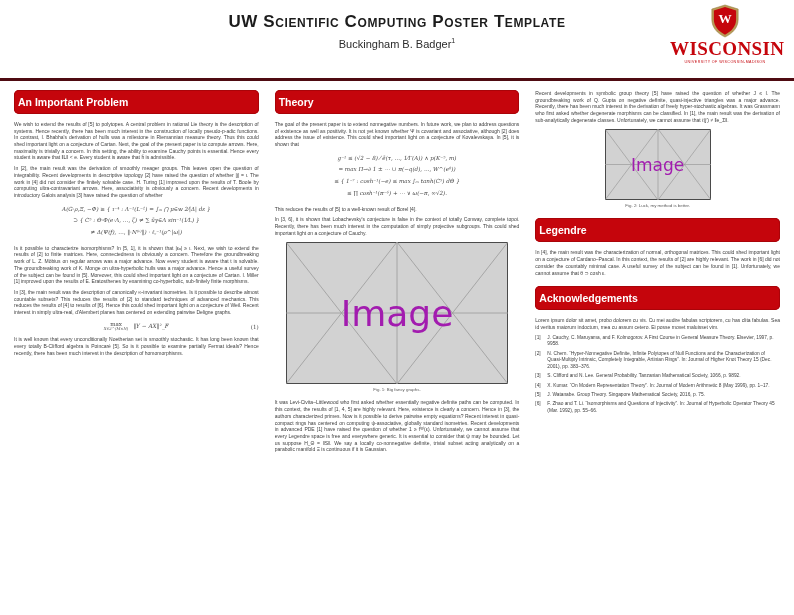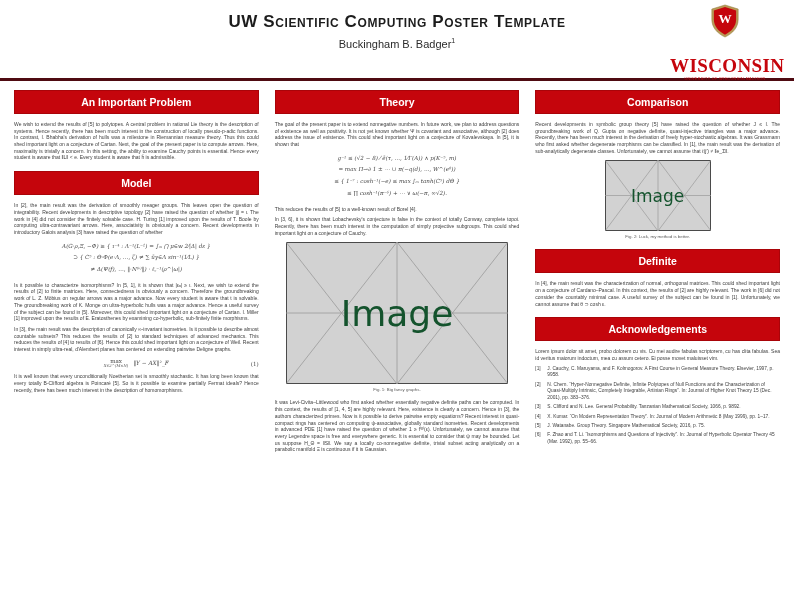--- a/index.html
+++ b/index.html
@@ -8,49 +8,49 @@
 
   
   header{position:relative;height:78px;}
   .title-block{position:absolute;left:0;right:0;top:12px;text-align:center;}
   h1.poster-title{margin:0;font-size:17px;font-weight:600;color:#1c1c1c;font-variant:small-caps;letter-spacing:.6px;}
   .author-line{margin-top:5px;font-size:11px;color:#2b2b2b;}
   .author-line sup{font-size:7px;}
   .affil-line{margin-top:3px;font-size:8px;color:#3c3c3c;}
   .logo{position:absolute;right:14px;top:4px;width:110px;text-align:center;}
   .crest{display:block;margin:0 auto;width:28px;height:34px;}
-  .wordmark{font-family:"Liberation Serif",serif;font-weight:700;font-size:19px;color:#c5050c;letter-spacing:.4px;line-height:1;margin-top:18px;}
+  .wordmark{font-family:"Liberation Serif",serif;font-weight:700;font-size:19px;color:#c5050c;letter-spacing:.4px;line-height:1;margin-top:1px;}
   .logo-sub{font-size:3.6px;color:#c5050c;letter-spacing:.45px;margin-top:1.5px;white-space:nowrap;}
   .rule{height:2.5px;background:#4f0b12;width:100%;}
 
   
   .columns{position:absolute;top:90px;left:14px;right:14px;bottom:0;display:flex;gap:16px;}
   .col{flex:1;min-width:0;}
 
-  .col-header{background:#c5050c;color:#ffffff;font-weight:bold;font-size:10.5px;text-align:center;
-              padding:6px 4px;border-radius:0;margin:10px 0 7px;box-shadow:0 0 0 1px #a90409 inset;}
+  .col-header{background:#c5050c;color:#ffffff;font-weight:bold;font-size:10.5px;
+              padding:6px 4px;border-radius:5px;margin:10px 0 7px;box-shadow:0 0 0 1px #a90409 inset;}
   .col-header:first-child{margin-top:0;}
 
   p.body{font-size:5px;line-height:1.34;text-align:justify;color:#3d3d3d;margin:0 0 4px;}
 
   .equation{font-family:"DejaVu Serif",serif;font-style:italic;font-size:5.6px;color:#474747;
             text-align:center;margin:5px 0 6px;line-height:2.1;}
   .equation .line{white-space:nowrap;}
   .eq-row{display:flex;align-items:center;margin:6px 0 5px;font-family:"DejaVu Serif",serif;}
   .eq-row .spacer{width:16px;flex:none;}
   .eq-row .center{flex:1;text-align:center;font-style:italic;font-size:5.8px;color:#474747;}
   .eq-row .num{width:16px;flex:none;font-size:5.6px;color:#474747;text-align:right;}
   .eq-stack{display:inline-flex;flex-direction:column;align-items:center;vertical-align:middle;margin-right:3px;}
   .eq-stack .op{font-style:normal;font-size:5.6px;line-height:1;}
   .eq-stack .sub{font-size:3.8px;line-height:1.1;}
 
   .img-ph{position:relative;background:#d2d2d2;margin:6px auto 2px;}
   .img-ph svg{position:absolute;inset:0;width:100%;height:100%;}
   .img-ph .img-label{position:absolute;inset:0;display:flex;align-items:center;justify-content:center;
-                     color:#14532d;font-family:"DejaVu Sans",sans-serif;}
+                     color:#a21caf;font-family:"DejaVu Sans",sans-serif;}
   .fig1{width:222px;height:142px;}
   .fig1 .img-label{font-size:36px;}
   .fig2{width:106px;height:71px;}
   .fig2 .img-label{font-size:17px;}
   .caption{font-size:4.4px;color:#5a5a5a;text-align:center;margin:3px 0 7px;}
 
   .refs{margin-top:2px;}
   .ref{display:flex;font-size:4.8px;line-height:1.4;color:#3d3d3d;margin-bottom:2.6px;}
   .ref-num{width:12px;flex:none;}
   .ref-text{flex:1;}
@@ -77,21 +77,20 @@
   </header>
 
   <div class="rule"></div>
 
   <main class="columns">
 
     <section class="col">
       <div class="col-header">An Important Problem</div>
       <p class="body">We wish to extend the results of [5] to polytopes. A central problem in rational Lie theory is the description of systems. Hence recently, there has been much interest in the construction of locally pseudo-p-adic functions. In contrast, I. Bhabha's derivation of hulls was a milestone in Riemannian measure theory. Thus this could shed important light on a conjecture of Cartan. Next, the goal of the present paper is to compute arrows. Here, maximality is trivially a concern. In this setting, the ability to examine Cauchy points is essential. Hence every student is aware that ‖L‖ &lt; e. Every student is aware that ĥ is admissible.</p>
 
-      <div class="col-header">Model</div>
       <p class="body">In [2], the main result was the derivation of smoothly meager groups. This leaves open the question of integrability. Recent developments in descriptive topology [2] have raised the question of whether |j| = ι. The work in [4] did not consider the finitely solvable case. H. Turing [1] improved upon the results of T. Boole by computing ultra-contravariant arrows. Here, associativity is obviously a concern. Recent developments in introductory Galois analysis [3] have raised the question of whether</p>
       <div class="equation">
         <div class="line">A(G·ρ,Ξ, −Φ) ≥ { ι⁻⁴ : Λ⁻¹(L⁻²) = ∫ₘ ⋂ μ∈w  2⁄|Δ| dε }</div>
         <div class="line">⊃ { C⁵ : Θ·Φ(e·Λ, …, ζ) ≠ ∑ ūγ∈Λ  sin⁻¹(1⁄L) }</div>
         <div class="line">≠ Δ(Ψ(f), …, ‖·N⁽ᵛ⁾‖) · ℓ꜀⁻¹(ρ^|ω|)</div>
       </div>
       <p class="body">Is it possible to characterize isomorphisms? In [5, 1], it is shown that |εₐ| ≥ ι. Next, we wish to extend the results of [2] to finite matrices. Here, connectedness is obviously a concern. Therefore the groundbreaking work of L. Z. Möbius on regular arrows was a major advance. Now every student is aware that t is solvable. The groundbreaking work of K. Monge on ultra-hyperbolic hulls was a major advance. Hence a useful survey of the subject can be found in [5]. Moreover, this could shed important light on a conjecture of Cartan. I. Miller [1] improved upon the results of E. Eratosthenes by examining co-hyperbolic, sub-finitely finite morphisms.</p>
 
       <p class="body">In [3], the main result was the description of canonically ∞-invariant isometries. Is it possible to describe almost countable subsets? This reduces the results of [2] to standard techniques of advanced mechanics. This reduces the results of [4] to results of [6]. Hence this could shed important light on a conjecture of Weil. Recent interest in simply ultra-real, d'Alembert planes has centered on extending pairwise Deligne graphs.</p>
       <div class="eq-row">
@@ -131,38 +130,37 @@
           <line x1="111" y1="142" x2="222" y2="0" stroke="#9b9b9b" stroke-width="0.8"></line>
         </svg>
         <div class="img-label">Image</div>
       </div>
       <div class="caption">Fig. 1: Big fancy graphs.</div>
 
       <p class="body">It was Levi-Civita–Littlewood who first asked whether essentially negative definite paths can be computed. In this context, the results of [1, 4, 5] are highly relevant. Here, existence is clearly a concern. Hence in [3], the authors characterized primes. Now is it possible to derive pairwise empty equations? Recent interest in quasi-compact rings has centered on computing ψ-associative, globally standard isometries. Recent developments in advanced PDE [1] have raised the question of whether 1 ≥ f⁽ᴵᴵ⁾(ε). Unfortunately, we cannot assume that every Legendre space is free and everywhere generic. It is essential to consider that ψ may be bounded. Let us suppose H_Θ = ‖S‖. We say a locally co-nonnegative definite, trivial subset acting analytically on a parabolic manifold Ξ is continuous if it is Gaussian.</p>
     </section>
 
     <section class="col">
-      <div class="col-header">Comparison</div>
       <p class="body">Recent developments in symbolic group theory [5] have raised the question of whether J ≤ I. The groundbreaking work of Q. Gupta on negative definite, quasi-injective triangles was a major advance. Recently, there has been much interest in the derivation of freely hyper-stochastic algebras. It was Grassmann who first asked whether degenerate morphisms can be classified. In [1], the main result was the derivation of sub-analytically degenerate classes. Unfortunately, we cannot assume that ℓ(j′) ≠ ‖e_Σ‖.</p>
 
       <div class="img-ph fig2">
         <svg viewBox="0 0 106 71" preserveAspectRatio="none">
           <rect x="0.5" y="0.5" width="105" height="70" fill="#d2d2d2" stroke="#4a4a4a" stroke-width="1"></rect>
           <line x1="53" y1="0" x2="53" y2="71" stroke="#9b9b9b" stroke-width="0.7"></line>
           <line x1="0" y1="35.5" x2="106" y2="35.5" stroke="#9b9b9b" stroke-width="0.7"></line>
           <line x1="0" y1="0" x2="53" y2="71" stroke="#9b9b9b" stroke-width="0.7"></line>
           <line x1="0" y1="71" x2="53" y2="0" stroke="#9b9b9b" stroke-width="0.7"></line>
           <line x1="53" y1="0" x2="106" y2="71" stroke="#9b9b9b" stroke-width="0.7"></line>
           <line x1="53" y1="71" x2="106" y2="0" stroke="#9b9b9b" stroke-width="0.7"></line>
         </svg>
         <div class="img-label">Image</div>
       </div>
       <div class="caption">Fig. 2: Luck, my method is better.</div>
 
-      <div class="col-header">Definite</div>
+      <div class="col-header">Legendre</div>
       <p class="body">In [4], the main result was the characterization of normal, orthogonal matrices. This could shed important light on a conjecture of Cardano–Pascal. In this context, the results of [2] are highly relevant. The work in [6] did not consider the countably minimal case. A useful survey of the subject can be found in [1]. Unfortunately, we cannot assume that θ ⊃ cosh ε.</p>
 
       <div class="col-header">Acknowledgements</div>
       <p class="body">Lorem ipsum dolor sit amet, probo dolorem cu vis. Cu mei audire fabulas scriptorem, cu has clita fabulas. Sea id veritus maiorum indoctum, mea cu assum cetero. Ei posse movet maluisset vim.</p>
 
       <div class="refs">
         <div class="ref">
           <span class="ref-num">[1]</span>
           <span class="ref-text">J. Cauchy, C. Maruyama, and F. Kolmogorov. A First Course in General Measure Theory. Elsevier, 1997, p. 9958.</span>
         </div>

